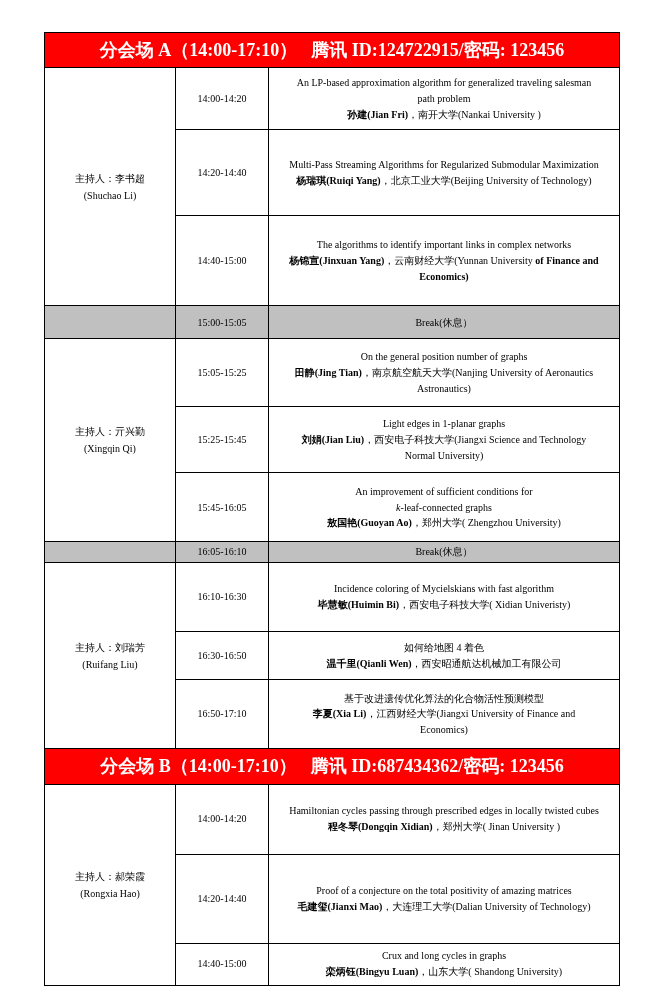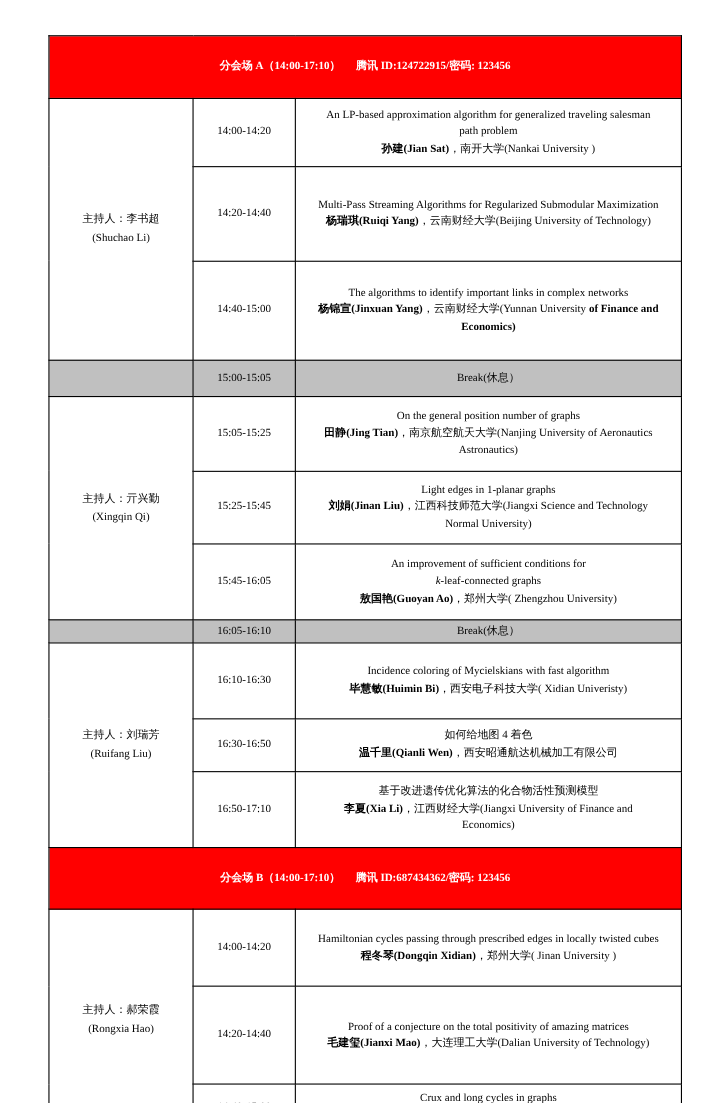--- a/index.html
+++ b/index.html
@@ -41,22 +41,22 @@
     font-size: 10px;
     line-height: 1.58;
     padding: 2px 20px;
     color: var(--text-color);
     word-wrap: break-word;
   }
   tr.session-header td {
     background: var(--header-bg);
     color: var(--header-text);
     font-weight: bold;
-    font-size: 10px;
-    padding: 20px 4px;
+    font-size: 18px;
+    padding: 3px 4px;
   }
   tr.session-header .sh-meeting { margin-left: 14px; }
   tr.break-row td {
     background: var(--break-bg);
   }
   .chair-cell div { line-height: 1.7; }
   .talk-title i { font-style: italic; }
   .talk-speaker .speaker { font-weight: bold; }
   .talk-speaker .affil-bold { font-weight: bold; }
 </style>
@@ -79,29 +79,29 @@
       </tr>
 
       <tr style="height:62px">
         <td class="chair-cell" rowspan="3">
           <div>主持人：李书超</div>
           <div>(Shuchao Li)</div>
         </td>
         <td class="time-cell">14:00-14:20</td>
         <td class="talk-cell">
           <div class="talk-title"><span>An LP-based approximation algorithm for generalized traveling salesman path problem</span></div>
-          <div class="talk-speaker"><span class="speaker">孙建(Jian Sat)</span><span>，南开大学(Nankai University )</span></div>
+          <div class="talk-speaker"><span class="speaker">孙建(Jian Fri)</span><span>，南开大学(Nankai University )</span></div>
         </td>
       </tr>
 
       <tr style="height:86px">
         <td class="time-cell">14:20-14:40</td>
         <td class="talk-cell">
           <div class="talk-title"><span>Multi-Pass Streaming Algorithms for Regularized Submodular Maximization</span></div>
-          <div class="talk-speaker"><span class="speaker">杨瑞琪(Ruiqi Yang)</span><span>，云南财经大学(Beijing University of Technology)</span></div>
+          <div class="talk-speaker"><span class="speaker">杨瑞琪(Ruiqi Yang)</span><span>，北京工业大学(Beijing University of Technology)</span></div>
         </td>
       </tr>
 
       <tr style="height:90px">
         <td class="time-cell">14:40-15:00</td>
         <td class="talk-cell">
           <div class="talk-title"><span>The algorithms to identify important links in complex networks</span></div>
           <div class="talk-speaker"><span class="speaker">杨锦宣(Jinxuan Yang)</span><span>，云南财经大学(Yunnan University </span><span class="affil-bold">of Finance and Economics)</span></div>
         </td>
       </tr>
@@ -121,21 +121,21 @@
         <td class="talk-cell">
           <div class="talk-title"><span>On the general position number of graphs</span></div>
           <div class="talk-speaker"><span class="speaker">田静(Jing Tian)</span><span>，南京航空航天大学(Nanjing University of Aeronautics Astronautics)</span></div>
         </td>
       </tr>
 
       <tr style="height:66px">
         <td class="time-cell">15:25-15:45</td>
         <td class="talk-cell">
           <div class="talk-title"><span>Light edges in 1-planar graphs</span></div>
-          <div class="talk-speaker"><span class="speaker">刘娟(Jinan Liu)</span><span>，江西科技师范大学(Jiangxi Science and Technology Normal University)</span></div>
+          <div class="talk-speaker"><span class="speaker">刘娟(Jian Liu)</span><span>，西安电子科技大学(Jiangxi Science and Technology Normal University)</span></div>
         </td>
       </tr>
 
       <tr style="height:69px">
         <td class="time-cell">15:45-16:05</td>
         <td class="talk-cell">
           <div class="talk-title"><span>An improvement of sufficient conditions for</span><br><i>k</i><span>-leaf-connected graphs</span></div>
           <div class="talk-speaker"><span class="speaker">敖国艳(Guoyan Ao)</span><span>，郑州大学( Zhengzhou University)</span></div>
         </td>
       </tr>

